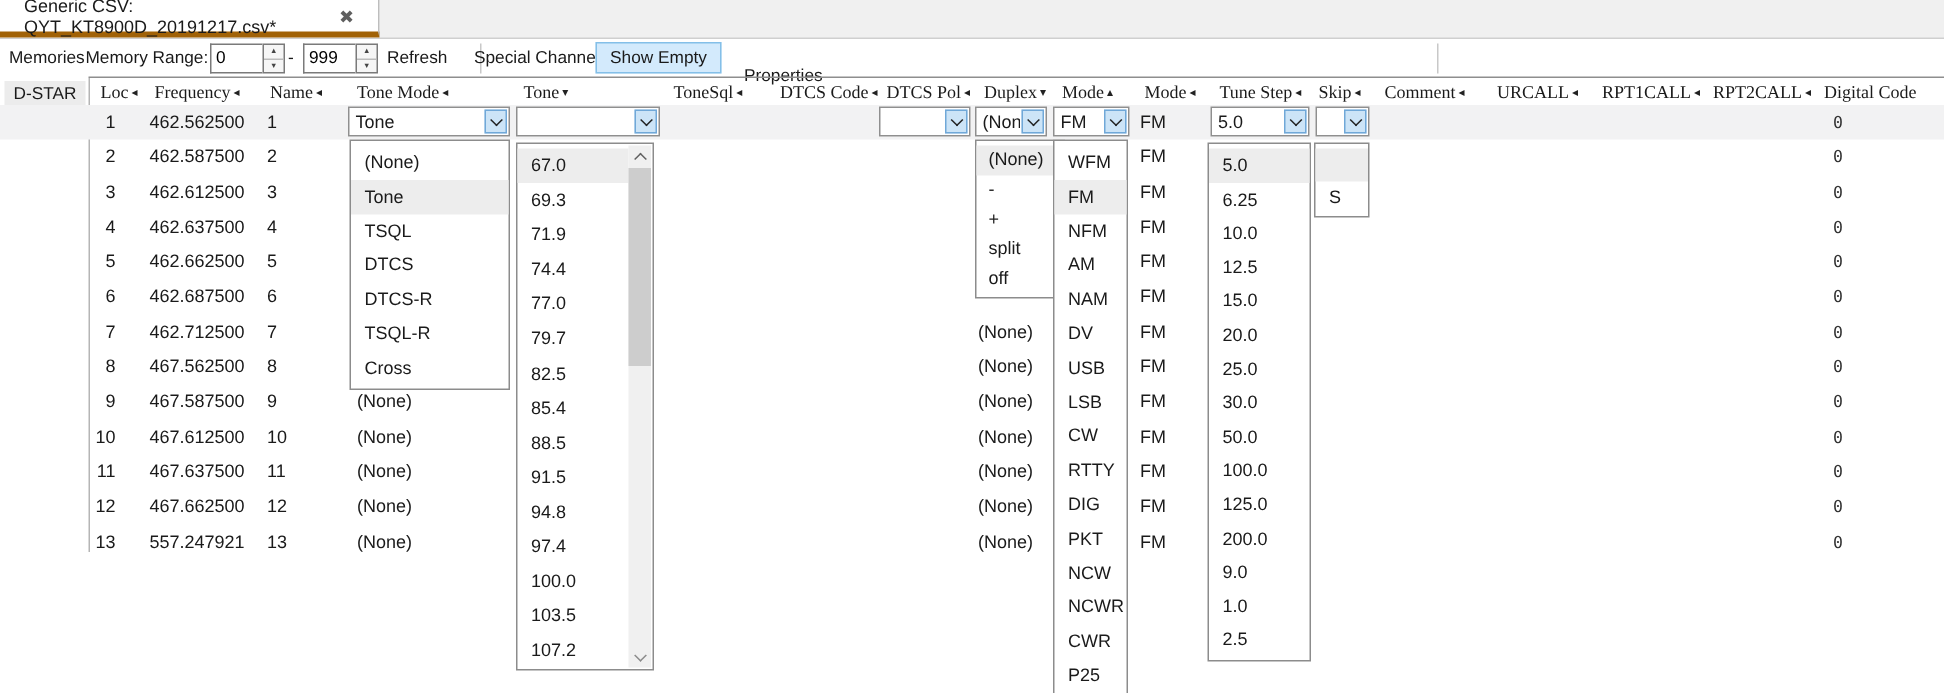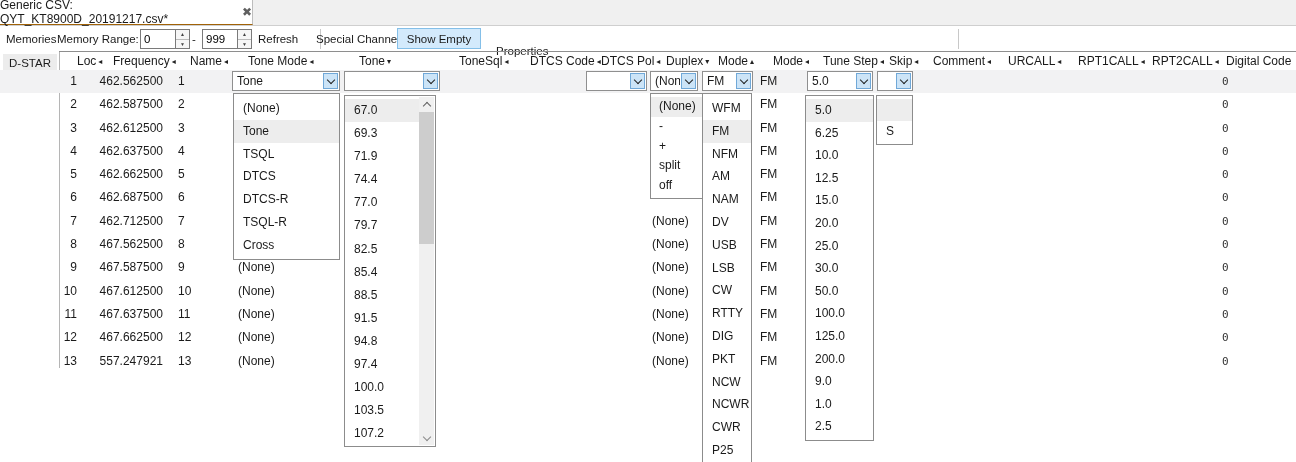--- a/index.html
+++ b/index.html
@@ -1,22 +1,22 @@
 <!DOCTYPE html>
 <html><head>
 <meta charset="utf-8">
 <style>
   html,body{margin:0;padding:0;background:#fff;}
   #app{position:relative;width:1296px;height:462px;background:#fff;overflow:hidden;
        font-family:"Liberation Sans","DejaVu Sans",sans-serif;color:#1a1a1a;font-size:12px;}
 
   
   .tabstrip{position:absolute;left:0;top:0;width:1296px;height:25px;background:#f0f0f0;border-bottom:1px solid #cfcfcf;}
-  .tab{position:absolute;left:0;top:0;height:25px;width:253px;background:#fff;border-right:1px solid #bdbdbd;border-bottom:1px solid #a16207;
-       display:flex;align-items:center;padding:0 0;box-sizing:border-box;font-size:12px;}
+  .tab{position:absolute;left:0;top:0;height:25px;width:253px;background:#fff;border-right:1px solid #bdbdbd;border-bottom:4px solid #a16207;
+       display:flex;align-items:center;padding:0 16px;box-sizing:border-box;font-size:12px;}
   .tab-close{margin-left:10px;color:#5f5f5f;font-weight:bold;font-size:12px;line-height:12px;}
 
   
   .toolbar{position:absolute;left:0;top:26px;width:1144px;height:26px;background:#fff;font-size:11.5px;}
   .tlabel{position:absolute;top:7px;white-space:nowrap;}
   .lbl-memories{left:6px;}
   .lbl-range{left:57px;text-align:right;}
   .spinbox{position:absolute;top:3px;height:20px;display:flex;}
   .spin1{left:140px;}
   .spin2{left:202px;}
@@ -35,21 +35,21 @@
   .lbl-properties{left:496px;margin-top:12px;}
 
   
   .dstar-tab{position:absolute;left:3px;top:54px;width:54px;height:17px;background:#ececec;
       display:flex;align-items:center;justify-content:center;font-size:11.5px;}
   .grid-topline{position:absolute;left:59px;top:51px;width:1237px;height:1px;background:#8e8e8e;}
   .grid-leftline{position:absolute;left:59px;top:52px;width:1px;height:316px;background:#b5b5b5;}
 
   
   .hrow{position:absolute;left:59px;top:52px;height:18px;display:flex;}
-  .hcell{display:inline-flex;align-items:center;padding:0 18px;box-sizing:border-box;height:18px;white-space:nowrap;}
+  .hcell{display:inline-flex;align-items:center;padding:0 8px;box-sizing:border-box;height:18px;white-space:nowrap;font-family:Liberation Serif, serif;}
   .harrow{font-size:8px;color:#222;margin-left:2px;}
   .h-loc{width:36px}.h-freq{width:77px}.h-name{width:58px}.h-tone_mode{width:111px}.h-tone{width:100px}
   .h-tonesql{width:71px}.h-dtcs_code{width:71px}.h-dtcs_pol{width:65px}.h-duplex{width:52px}.h-mode{width:55px}
   .h-mode2{width:50px}.h-tune_step{width:66px}.h-skip{width:44px}.h-comment{width:75px}.h-urcall{width:70px}
   .h-rpt1call{width:74px}.h-rpt2call{width:74px}.h-digital_code{width:88px}
 
   
   .gbody{position:absolute;left:0;top:70px;width:1296px;height:298px;overflow:hidden;}
   .grow{position:relative;height:23.3px;}
   .grow.sel{background:#f2f2f3;}

